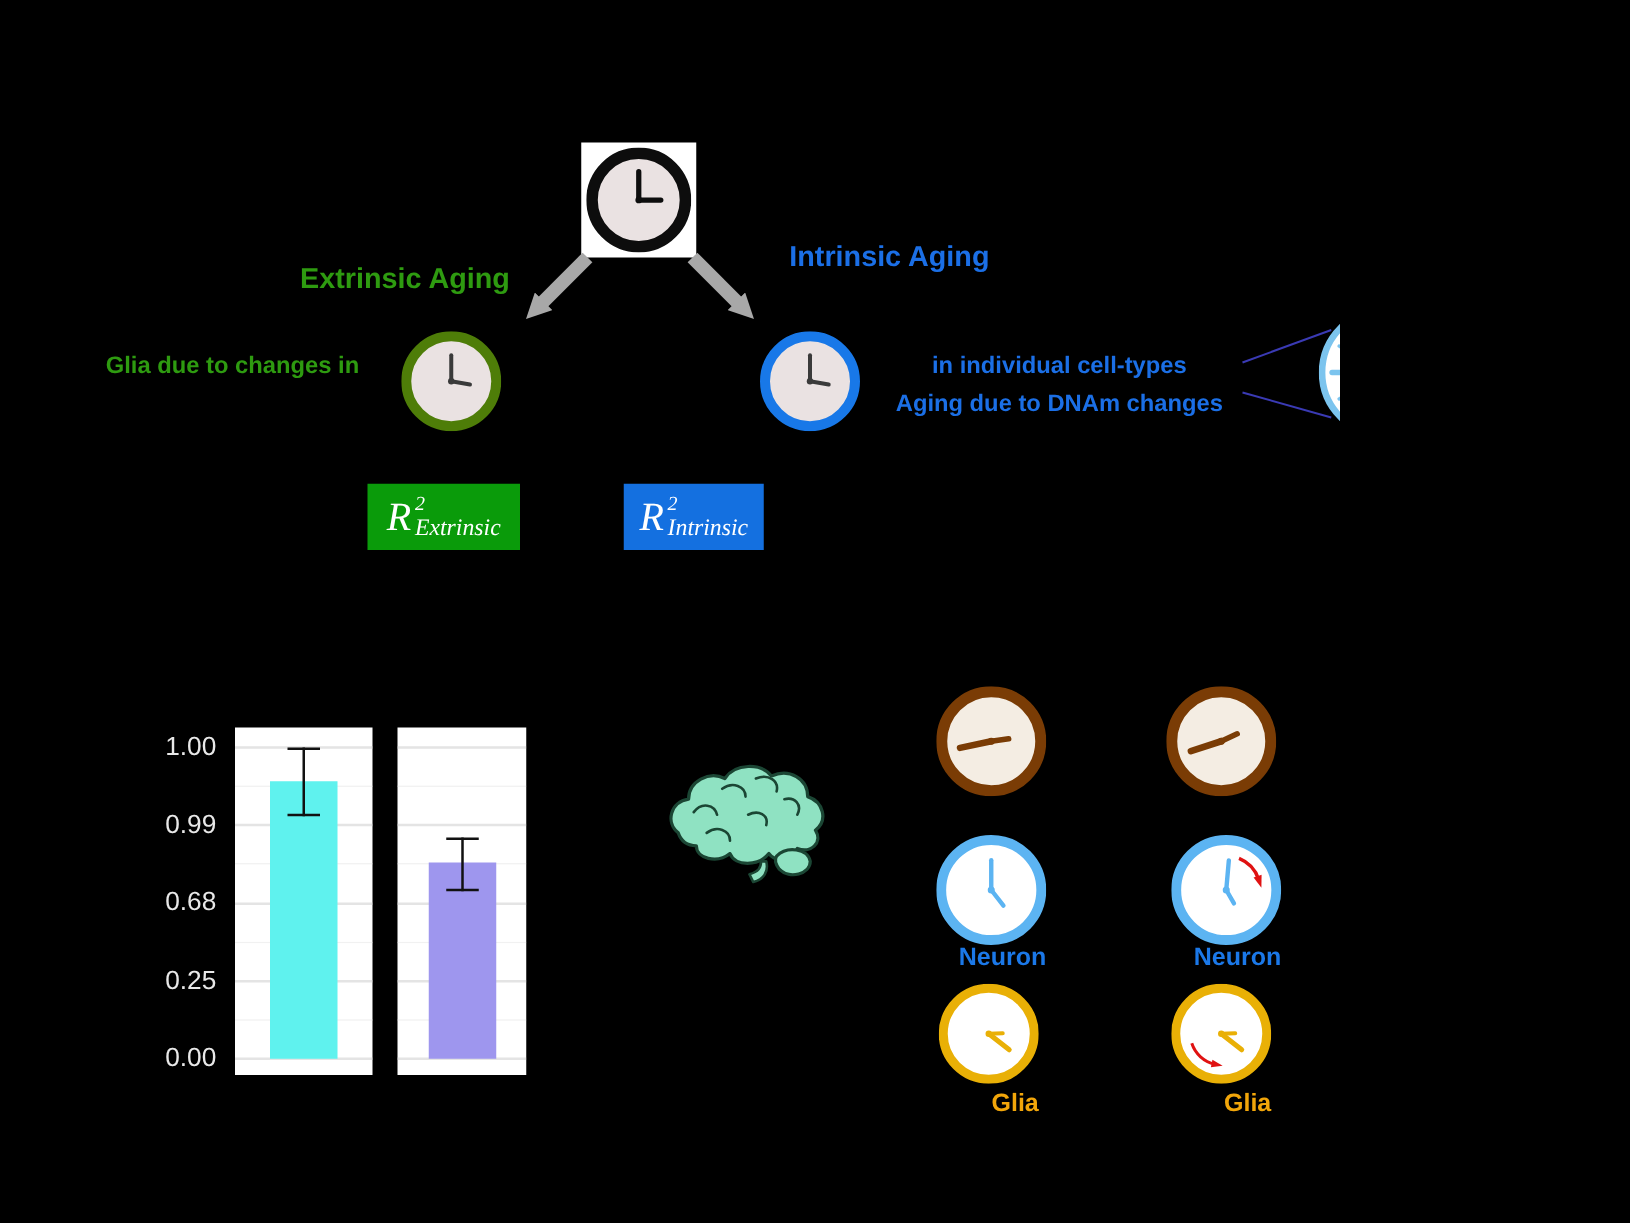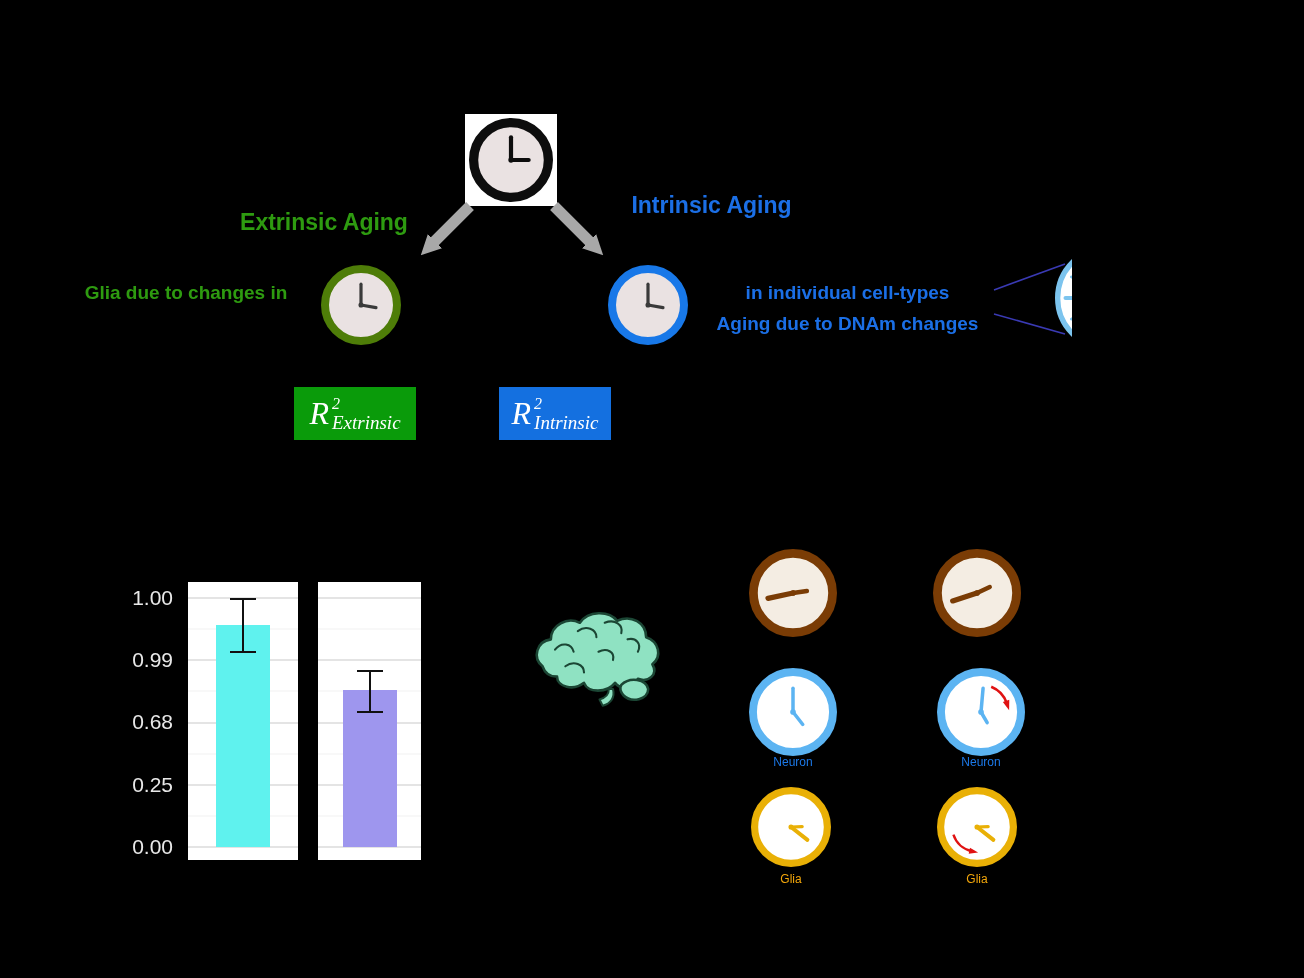--- a/index.html
+++ b/index.html
@@ -27,21 +27,21 @@
   .grid.major{height:2px;background:var(--grid_major);}
   .grid.minor{height:1px;background:var(--grid_minor);}
   .bar{position:absolute;left:50%;transform:translateX(-50%);width:54px;}
   .errbar{position:absolute;left:50%;transform:translateX(-50%);width:26px;}
   .errbar .vline{position:absolute;left:50%;top:0;bottom:0;width:2px;transform:translateX(-50%);background:var(--error_bar);}
   .errbar .cap{position:absolute;left:0;right:0;height:2px;background:var(--error_bar);}
   .errbar .cap.top{top:0;}
   .errbar .cap.bot{bottom:0;}
   .yaxis{position:absolute;}
   .yaxis span{position:absolute;right:6px;transform:translateY(-50%);color:var(--tick_text);font-size:21px;}
-  .cell-label{position:absolute;text-align:center;font-weight:normal;font-size:12px;}
+  .cell-label{position:absolute;text-align:right;font-weight:bold;font-size:20px;}
   .neuron-label{color:var(--neuron_label);}
   .glia-label{color:var(--glia_label);}
 </style>
 </head>
 <body>
 
 <div id="canvas">
 
   <svg width="0" height="0" style="position:absolute" aria-hidden="true">
     <defs>

